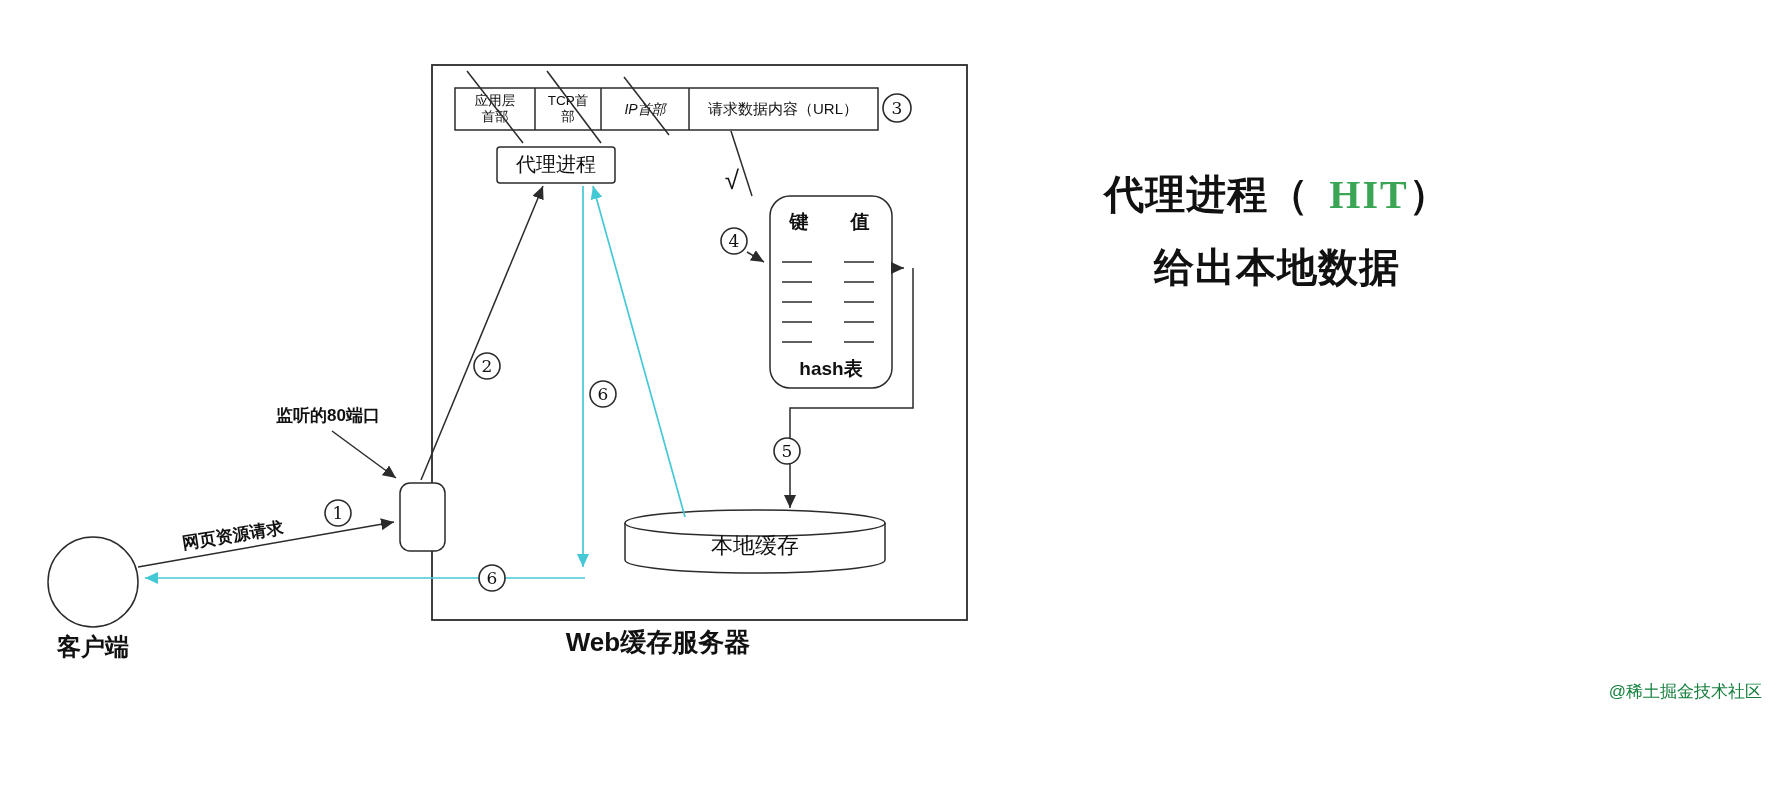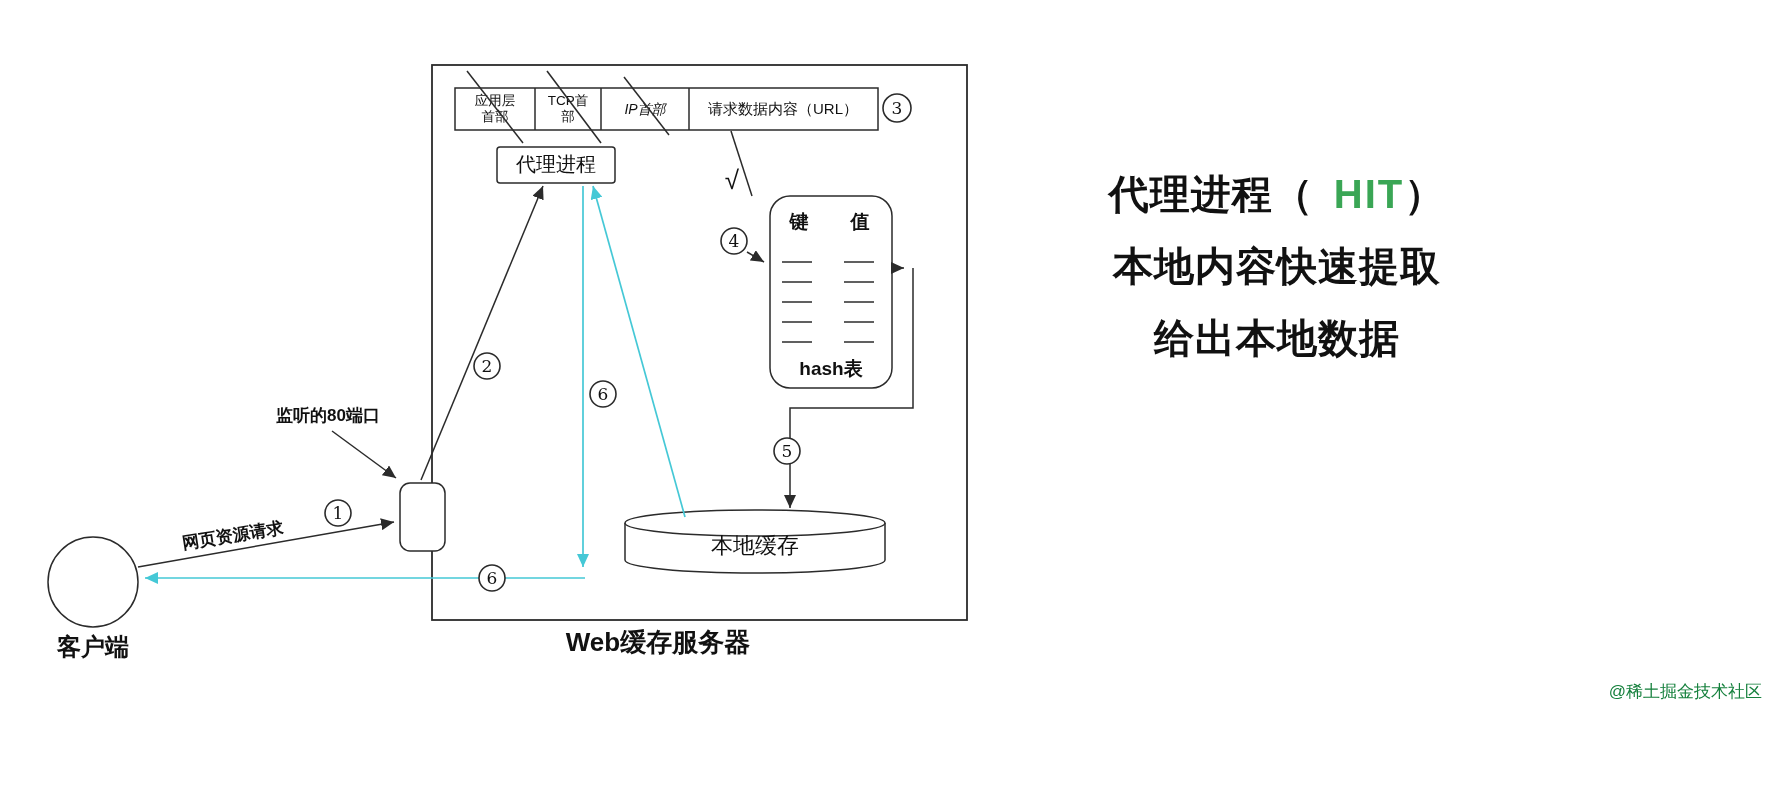--- a/index.html
+++ b/index.html
@@ -35,21 +35,21 @@
   .badge     { fill:#ffffff; stroke:#2b2b2b; stroke-width:1.6; }
   .badge-num { fill:#111; font-family:"DejaVu Serif", serif; font-size:17px; text-anchor:middle; }
 
   
   .annotation {
     position:absolute; left:1102px; top:158px; width:350px;
     text-align:center; font-size:40px; font-weight:700; color:#111;
     line-height:72px; letter-spacing:1px;
   }
   .hit {
-    font-family:Liberation Sans, sans-serif;
+    font-family:Liberation Serif, serif;
     color:var(--hit,#3aa655); font-weight:bold; letter-spacing:2px;margin-left:20px;
   }
 
   .watermark {
     position:absolute; right:14px; top:680px;
     font-size:17px; color:#15803d;
   }
 </style>
 </head>
 <body>
@@ -160,19 +160,18 @@
     </g>
 
     <circle cx="93" cy="582" r="45" class="box" stroke-width="2"></circle>
     <text x="93" y="655" class="t t-client">客户端</text>
 
     <text x="658" y="651" class="t t-server">Web缓存服务器</text>
   </svg>
 
   <div class="annotation">
     <div><span>代理进程（</span><span class="hit">HIT</span><span>）</span></div>
-    <div>本地内容快速提取</div>
     <div>给出本地数据</div>
   </div>
 
   <div class="watermark">@稀土掘金技术社区</div>
 
 </div>
 
 </body></html>

